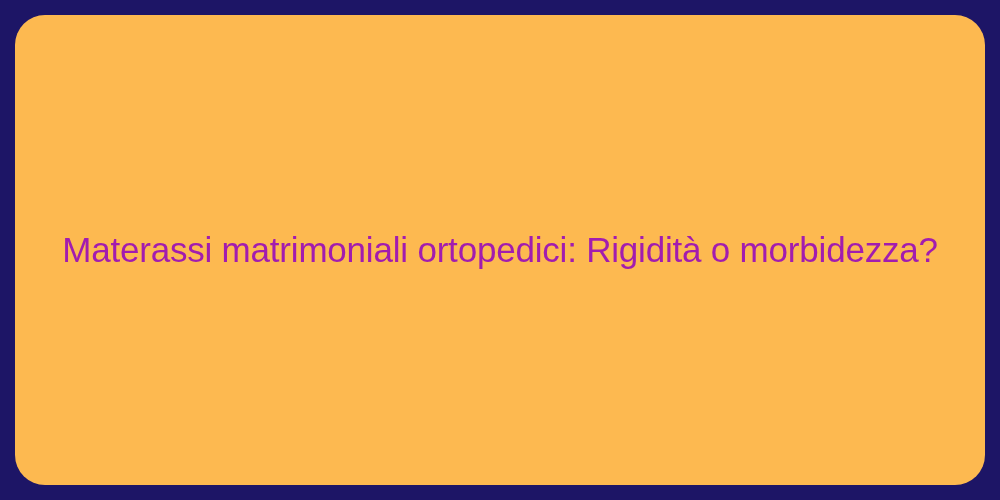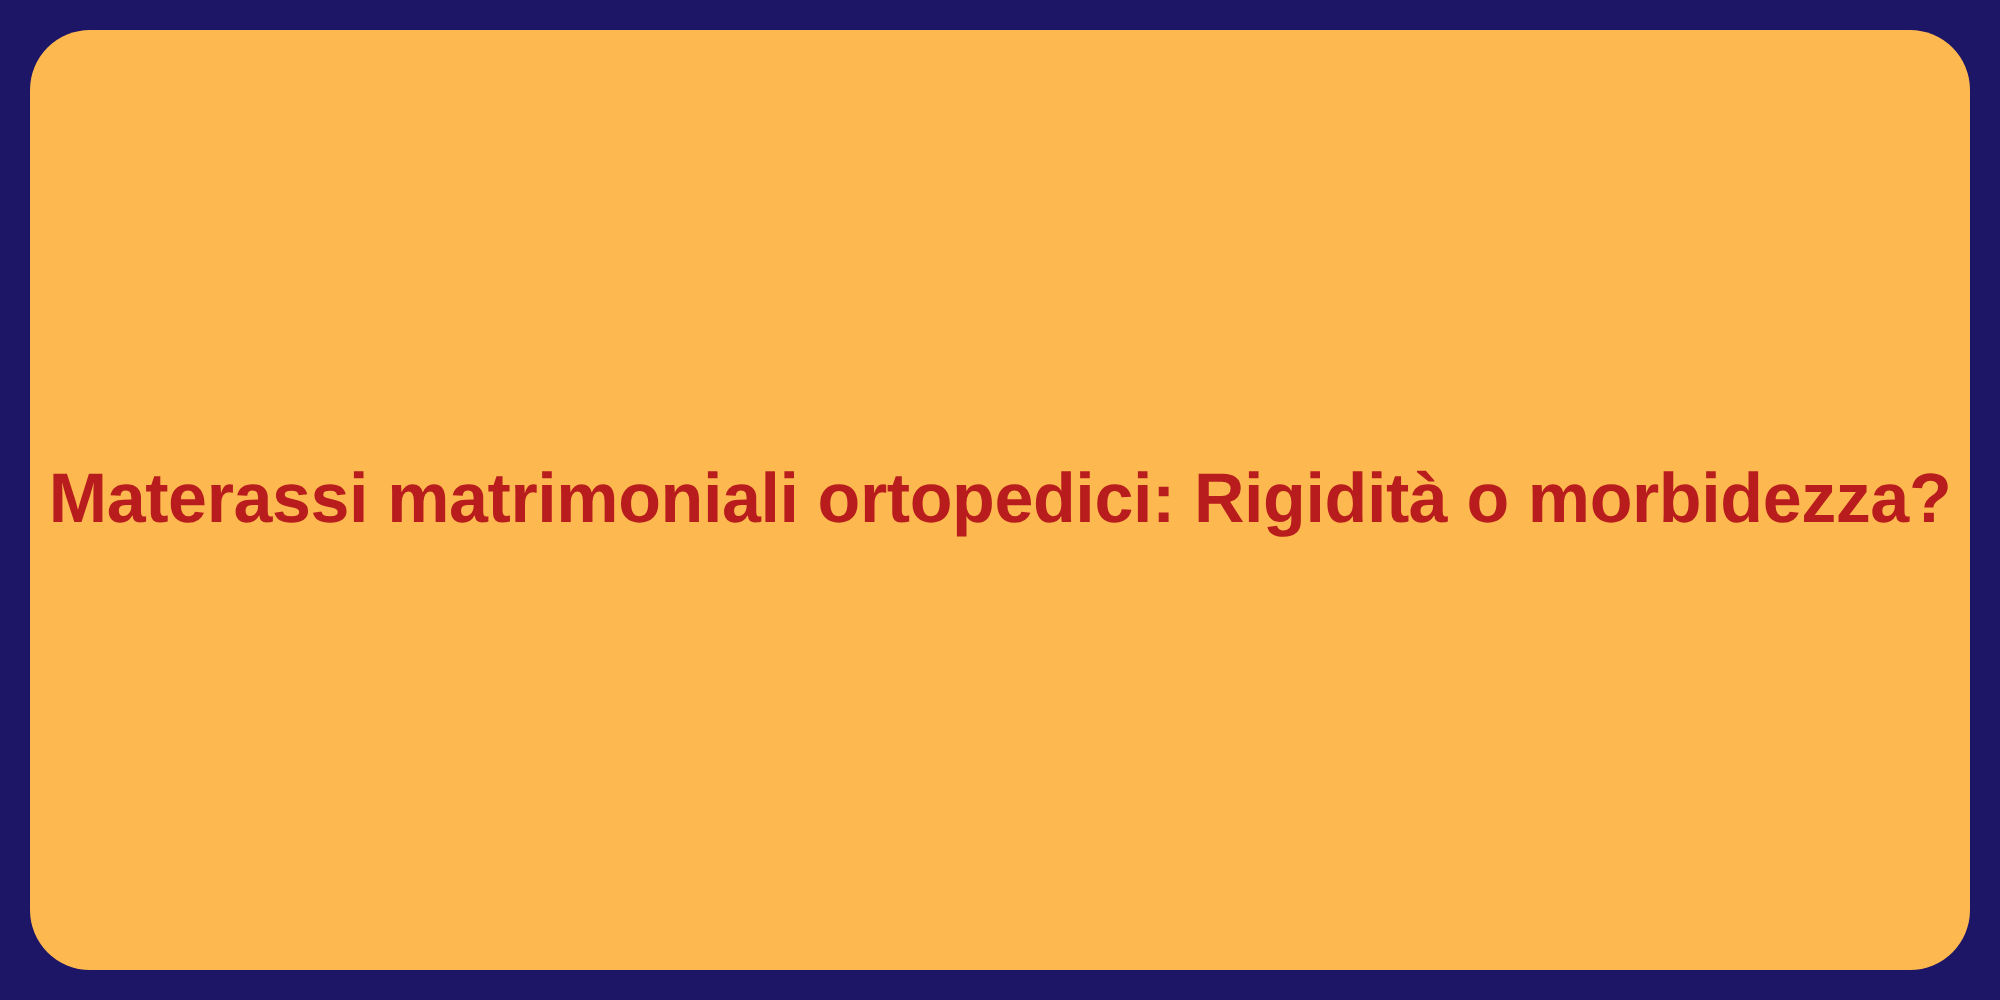--- a/index.html
+++ b/index.html
@@ -36,24 +36,24 @@
     align-items: center;
     justify-content: center;
     padding: 0 40px;
     overflow: hidden;
   }
 
   .hero-title {
     margin: 0;
     font-family: "Liberation Sans", sans-serif;
     font-size: 35px;
-    font-weight: 700;
+    font-weight: 400;
     line-height: 1.25;
     letter-spacing: -0.2px;
-    color: #b91c1c;
+    color: #a21caf;
     text-align: center;
     white-space: nowrap;
   }
 </style>
 </head>
 <body>
 
 <div class="page-frame">
   <div class="hero-card">
     <h1 class="hero-title">Materassi matrimoniali ortopedici: Rigidità o morbidezza?</h1>

